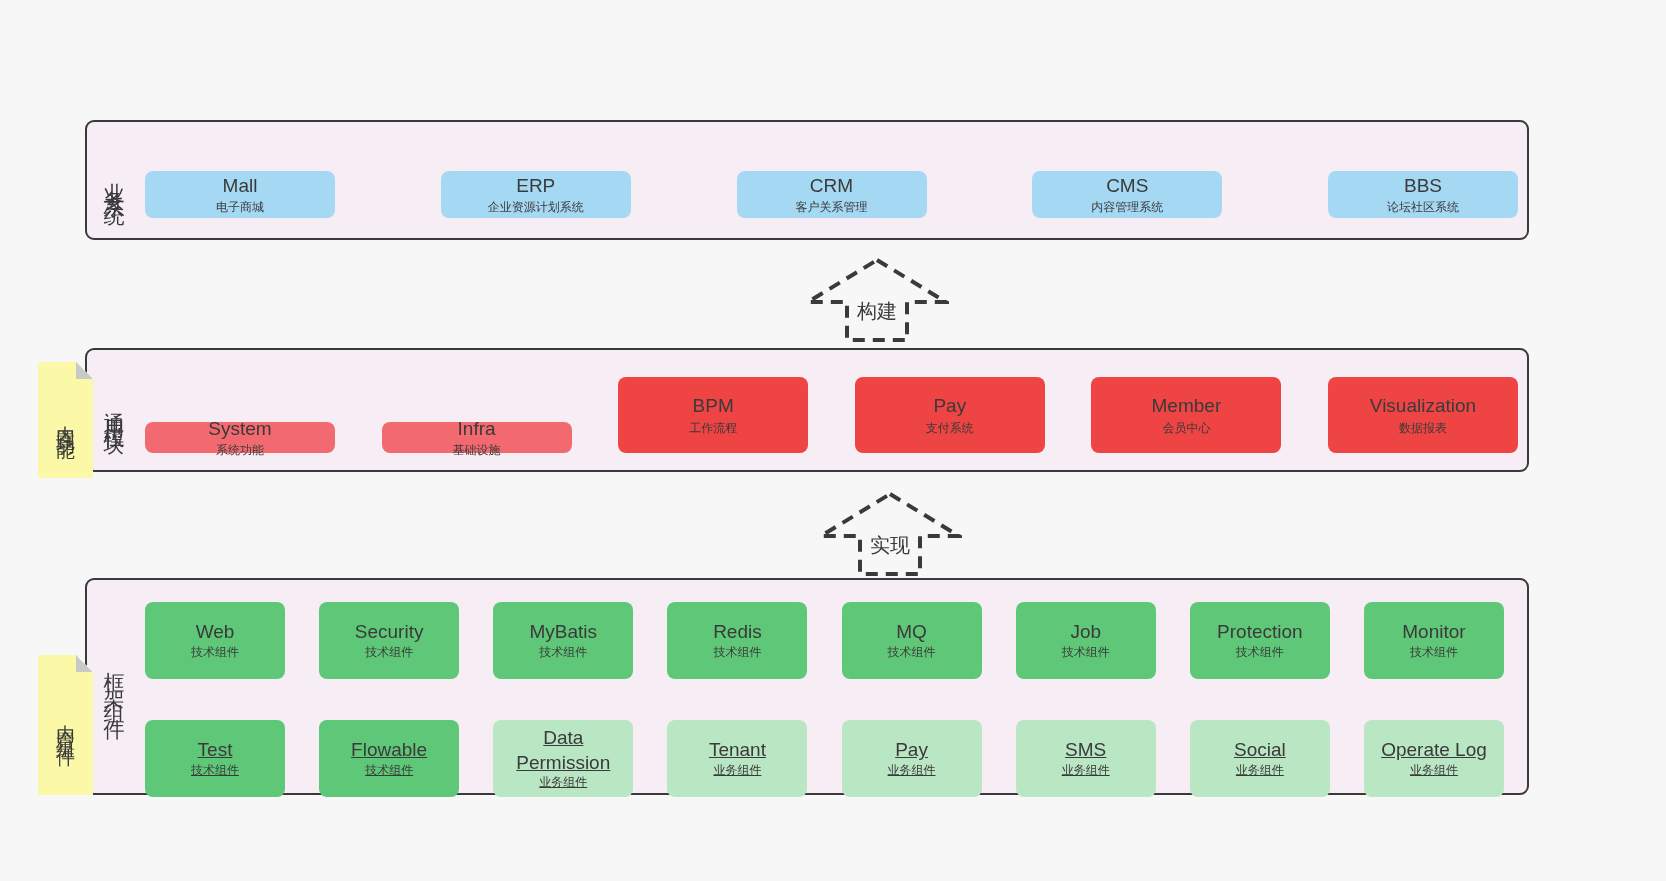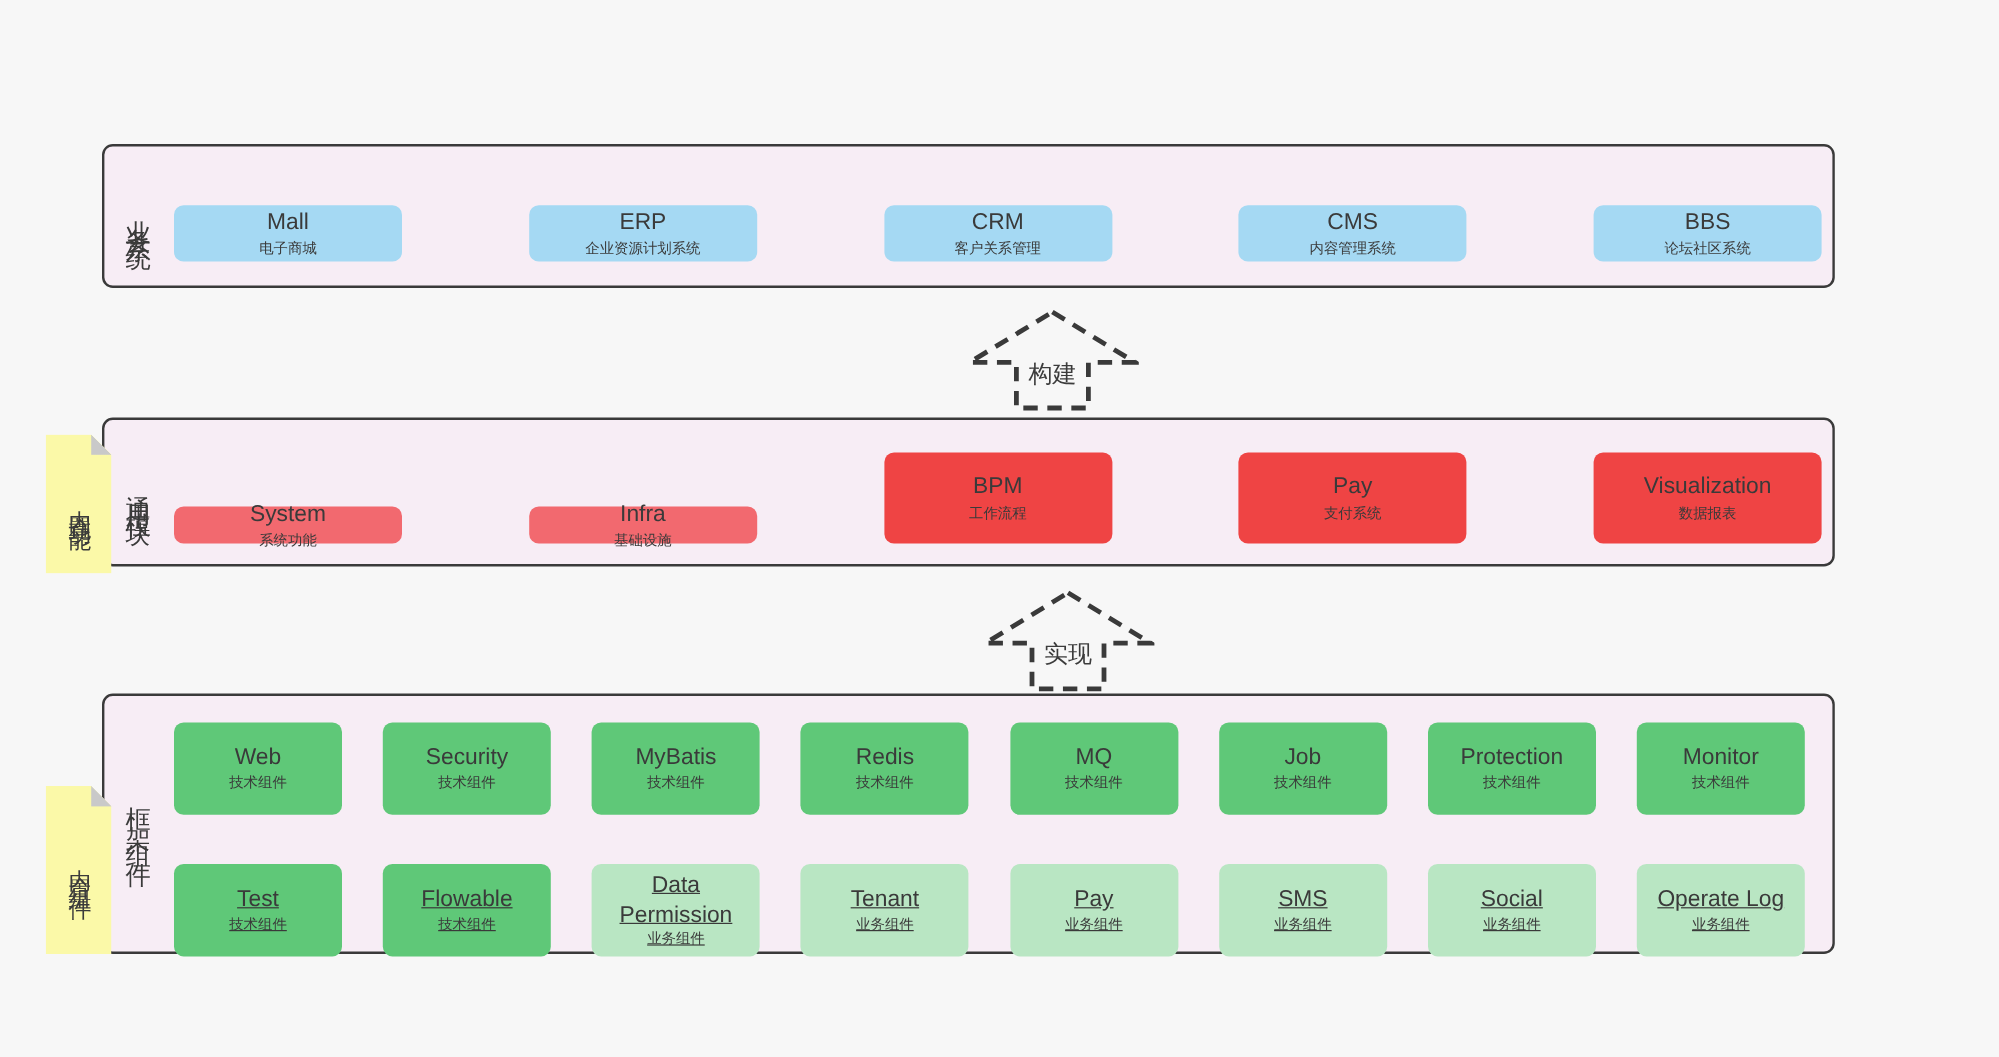--- a/index.html
+++ b/index.html
@@ -122,20 +122,24 @@
     </div>
     <div class="box pink">
       <div class="box-title">BPM</div>
       <div class="box-sub">工作流程</div>
     </div>
     <div class="box pink">
       <div class="box-title">Pay</div>
       <div class="box-sub">支付系统</div>
     </div>
     <div class="box pink">
+      <div class="box-title">Member</div>
+      <div class="box-sub">会员中心</div>
+    </div>
+    <div class="box pink">
       <div class="box-title">Visualization</div>
       <div class="box-sub">数据报表</div>
     </div>
   </div>
 </div>
 
 <div class="arrow arrow-2">
   <svg width="144" height="88" viewBox="0 0 144 88">
     <polygon points="72,4 141,46 102,46 102,84 42,84 42,46 3,46" fill="none" stroke="#3a3a3a" stroke-width="4" stroke-dasharray="12 8"></polygon>
   </svg>

